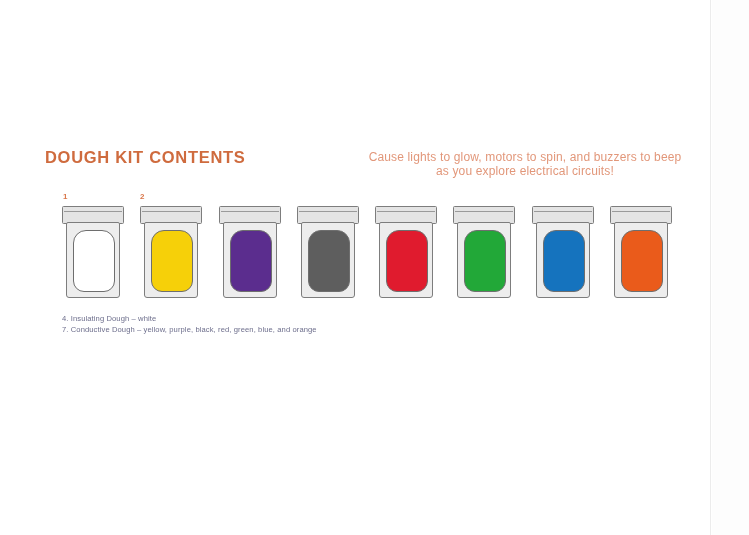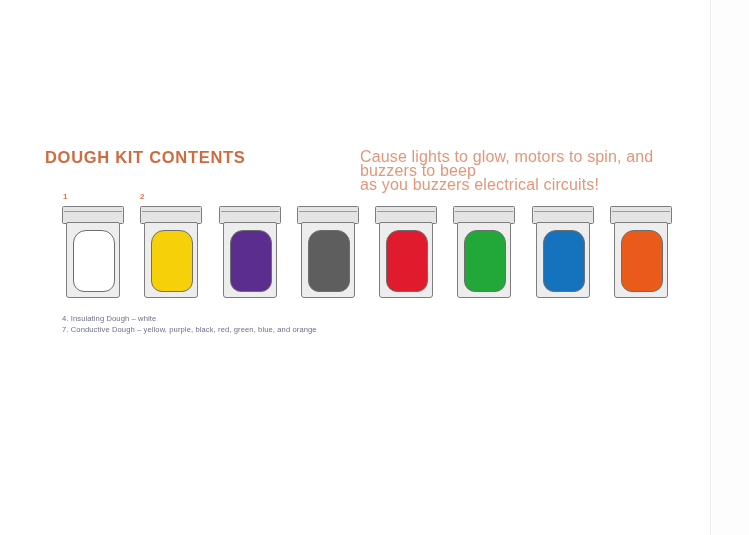--- a/index.html
+++ b/index.html
@@ -51,21 +51,22 @@
     font-weight: bold;
     letter-spacing: 0.7px;
     color: #cf6b3e;
     white-space: nowrap;
   }
   #tagline {
     position: absolute;
     left: 360px;
     top: 2px;
     width: 330px;
-    font-size: 16px;
+    text-align: center;
+    font-size: 12px;
     line-height: 14px;
     color: #e2977a;
     letter-spacing: 0.15px;
   }
   #tagline .line {
     display: block;
   }
 
   
   .callout {
@@ -161,21 +162,21 @@
 </head>
 <body>
 
 <div id="page-sheet">
 
   <div id="header-band">
     <div id="page-title" style="color: rgb(207, 107, 62);">DOUGH KIT CONTENTS</div>
 
     <div id="tagline" style="color: rgb(226, 151, 122);">
       <span class="line">Cause lights to glow, motors to spin, and buzzers to beep</span>
-      <span class="line">as you buzzers electrical circuits!</span>
+      <span class="line">as you explore electrical circuits!</span>
     </div>
   </div>
 
   <div class="callout" id="callout-1">1</div>
   <div class="callout" id="callout-2">2</div>
 
   <div id="jar-row">
 
     <div class="jar">
       <div class="jar-lid"></div>

